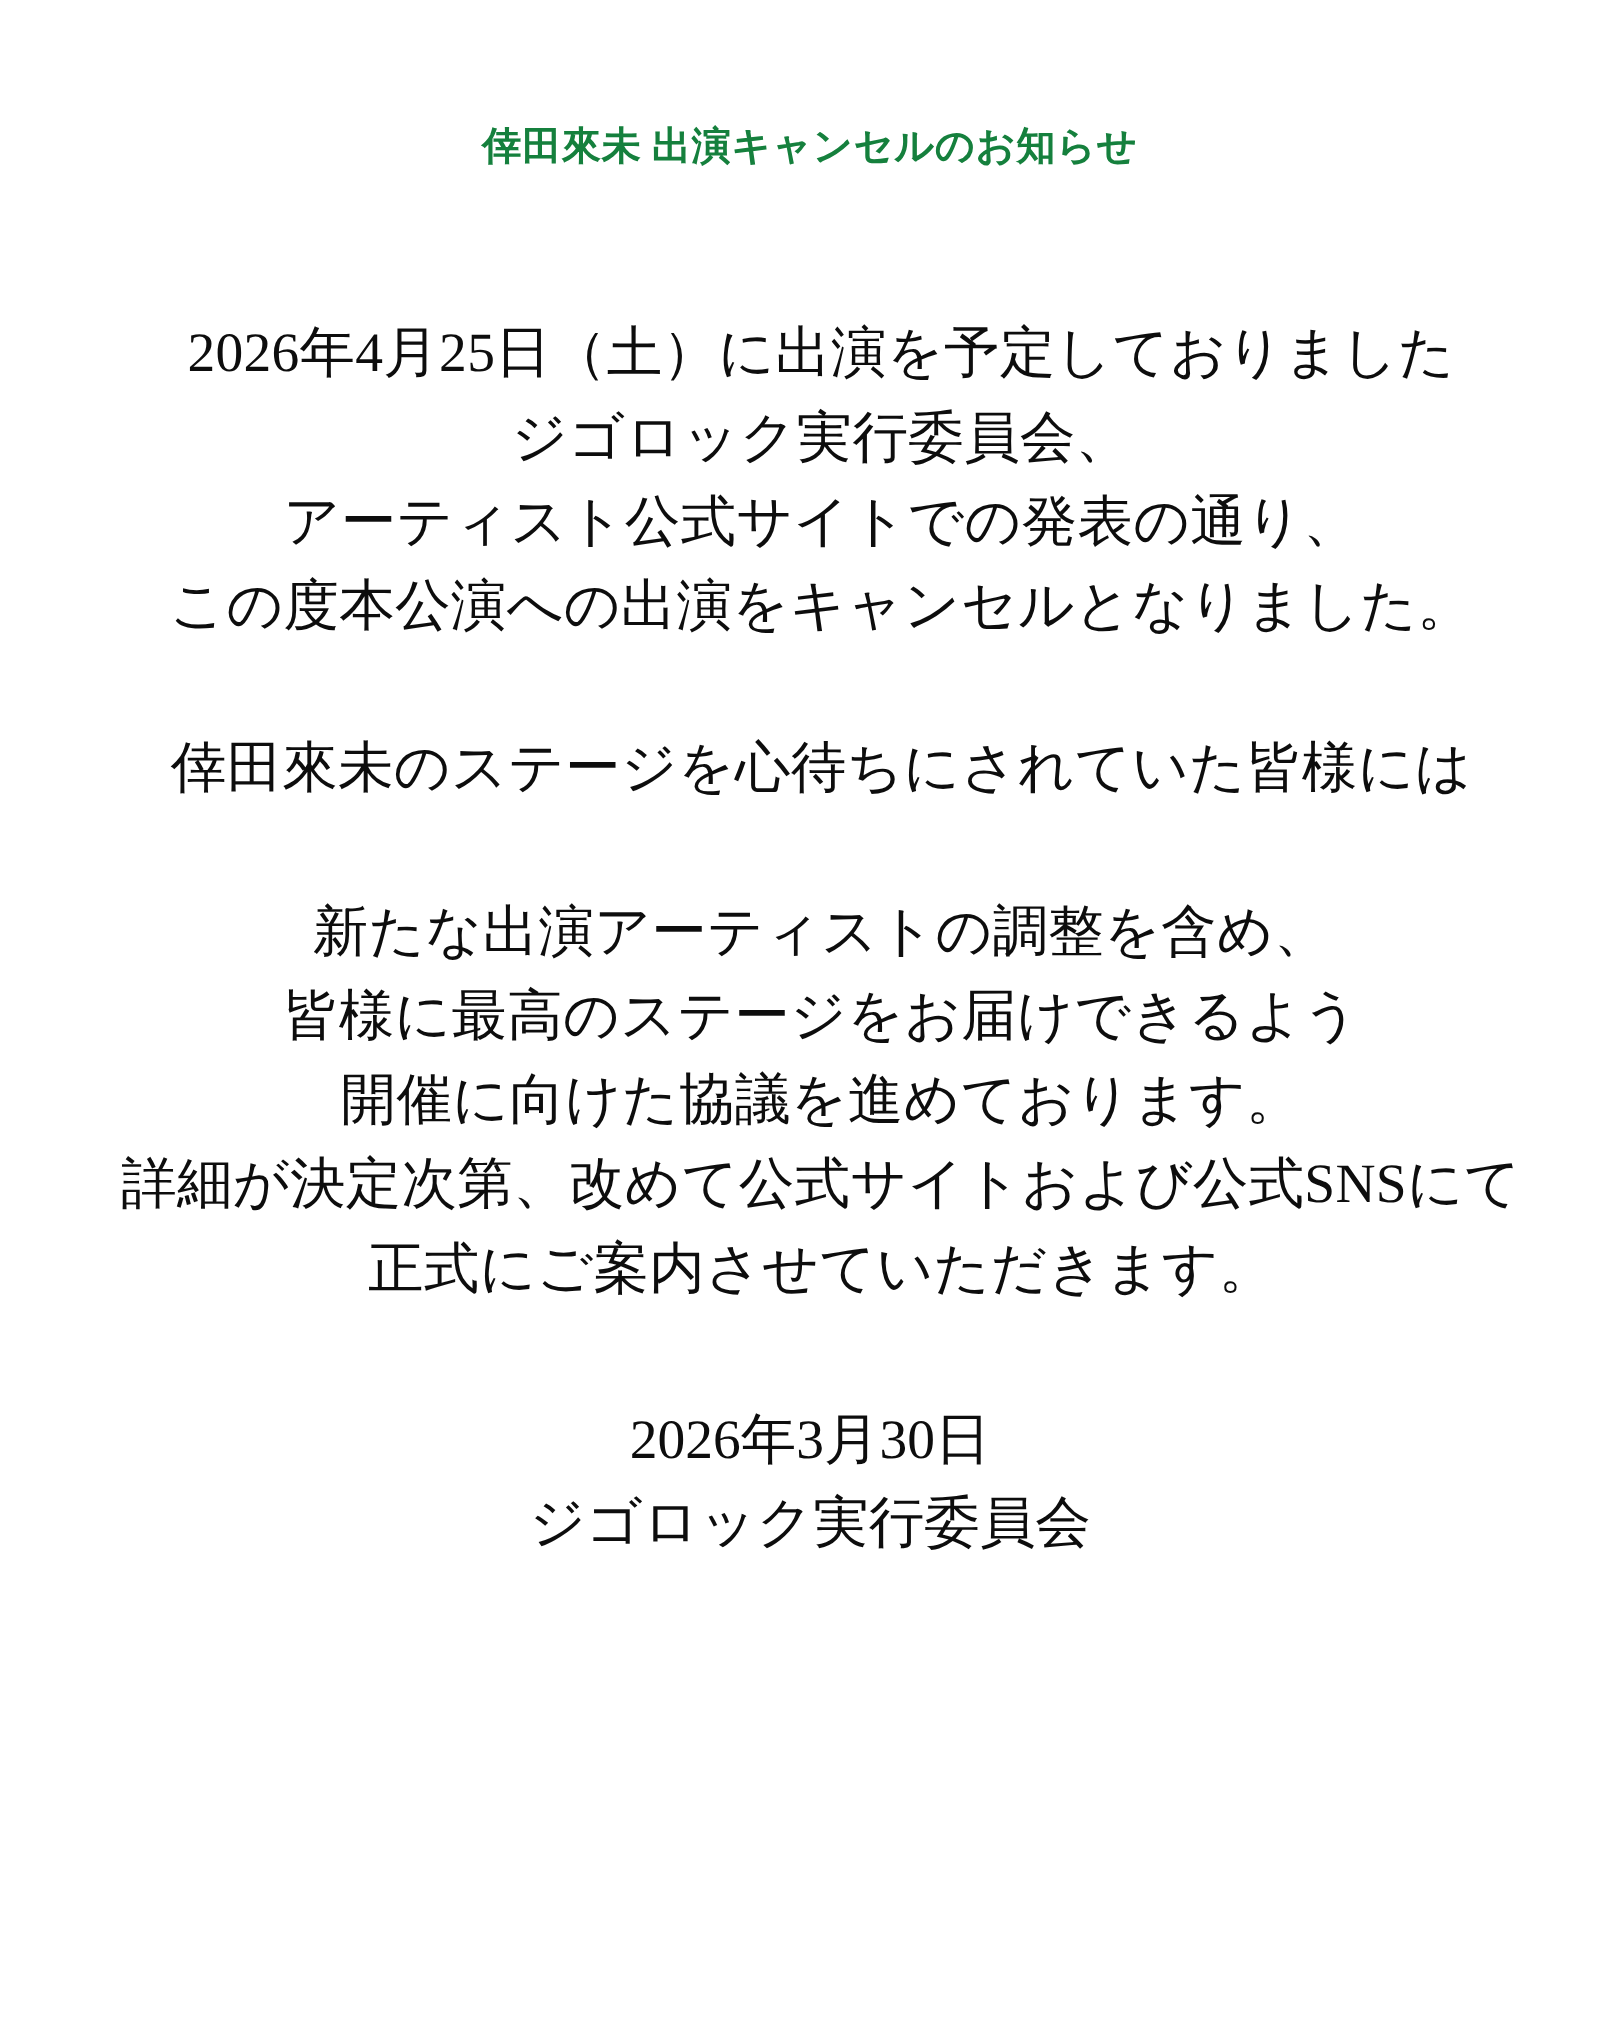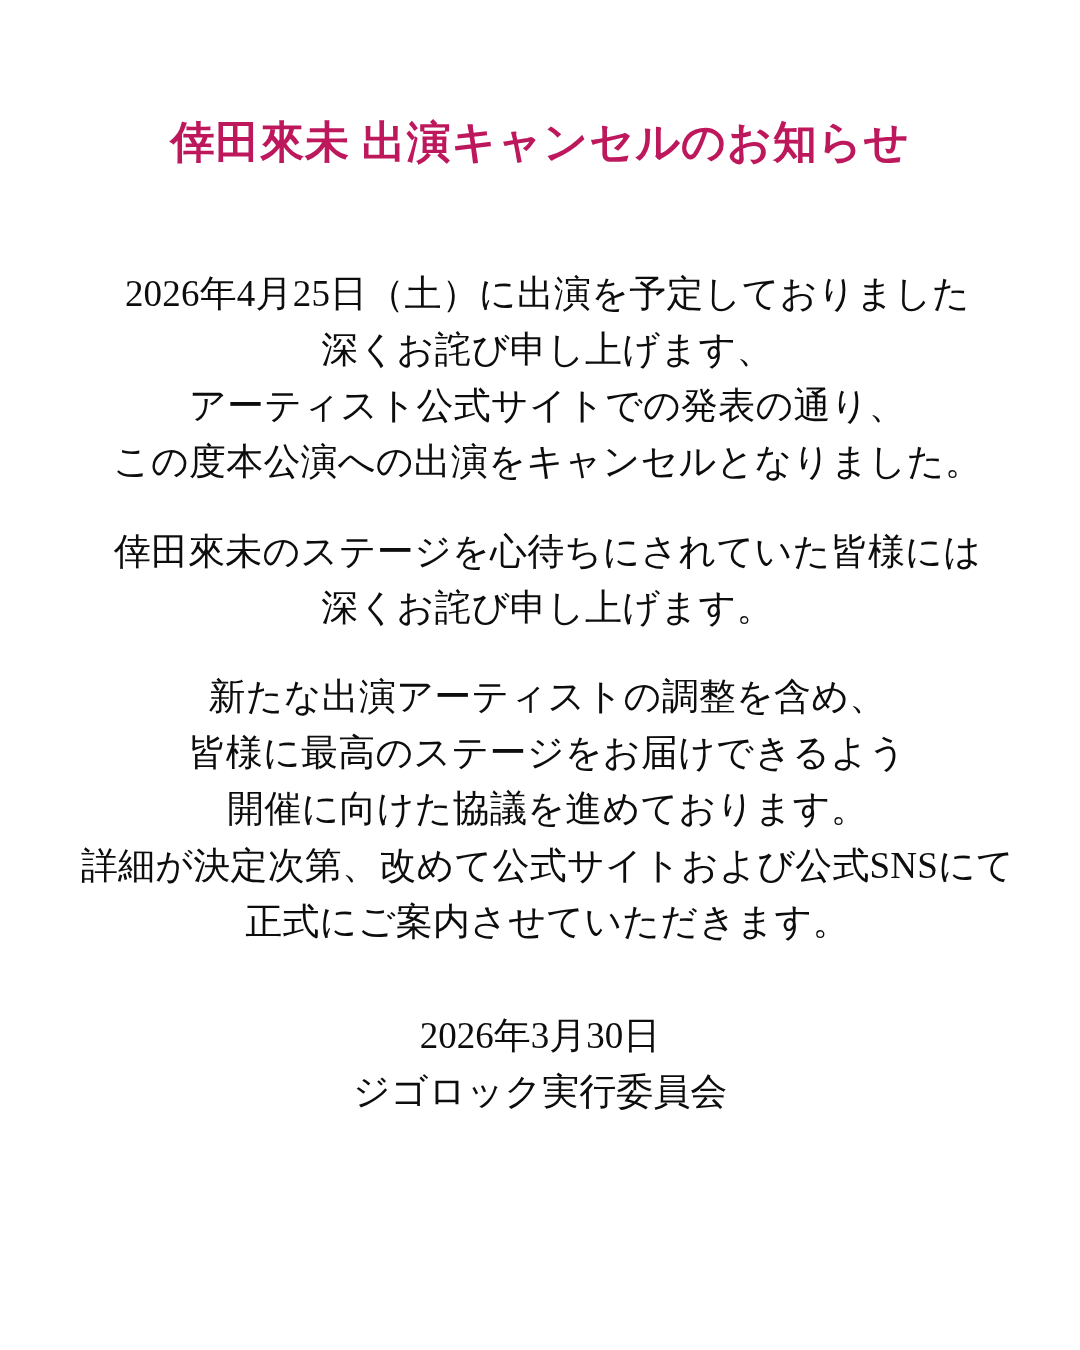--- a/index.html
+++ b/index.html
@@ -17,40 +17,40 @@
   .page {
     width: 1080px;
     height: 1350px;
     box-sizing: border-box;
     padding: 0;
     display: block;
     position: relative;
   }
   .notice-title {
     text-align: center;
-    font-size: 44px;
+    font-size: 26px;
     line-height: 1.4;
     letter-spacing: 0.02em;
-    margin-top: 112px;
-    color: #be185d;
+    margin-top: 80px;
+    color: #15803d;
   }
   .body-block {
     margin-top: 92px;
     text-align: center;
   }
   .para {
     text-align: center;
     font-size: 37px;
     line-height: 1.52;
     letter-spacing: 0.005em;
     color: #0d0d0d;
     margin: 0;
   }
   .para + .para {
-    margin-top: 33px;
+    margin-top: 52px;
   }
   .para .line {
     display: block;
     white-space: nowrap;
     padding-left: 15px;
   }
   .signature {
     margin-top: 58px;
     text-align: center;
     font-size: 37px;
@@ -66,28 +66,27 @@
 <body>
 
 <div class="page">
 
   <h1 class="notice-title">倖田來未 出演キャンセルのお知らせ</h1>
 
   <div class="body-block">
 
     <p class="para">
       <span class="line">2026年4月25日（土）に出演を予定しておりました</span>
-      <span class="line">深くお詫び申し上げます、</span>
+      <span class="line">ジゴロック実行委員会、</span>
       <span class="line">アーティスト公式サイトでの発表の通り、</span>
       <span class="line">この度本公演への出演をキャンセルとなりました。</span>
     </p>
 
     <p class="para">
       <span class="line">倖田來未のステージを心待ちにされていた皆様には</span>
-      <span class="line">深くお詫び申し上げます。</span>
     </p>
 
     <p class="para">
       <span class="line">新たな出演アーティストの調整を含め、</span>
       <span class="line">皆様に最高のステージをお届けできるよう</span>
       <span class="line">開催に向けた協議を進めております。</span>
       <span class="line">詳細が決定次第、改めて公式サイトおよび公式SNSにて</span>
       <span class="line">正式にご案内させていただきます。</span>
     </p>
 

